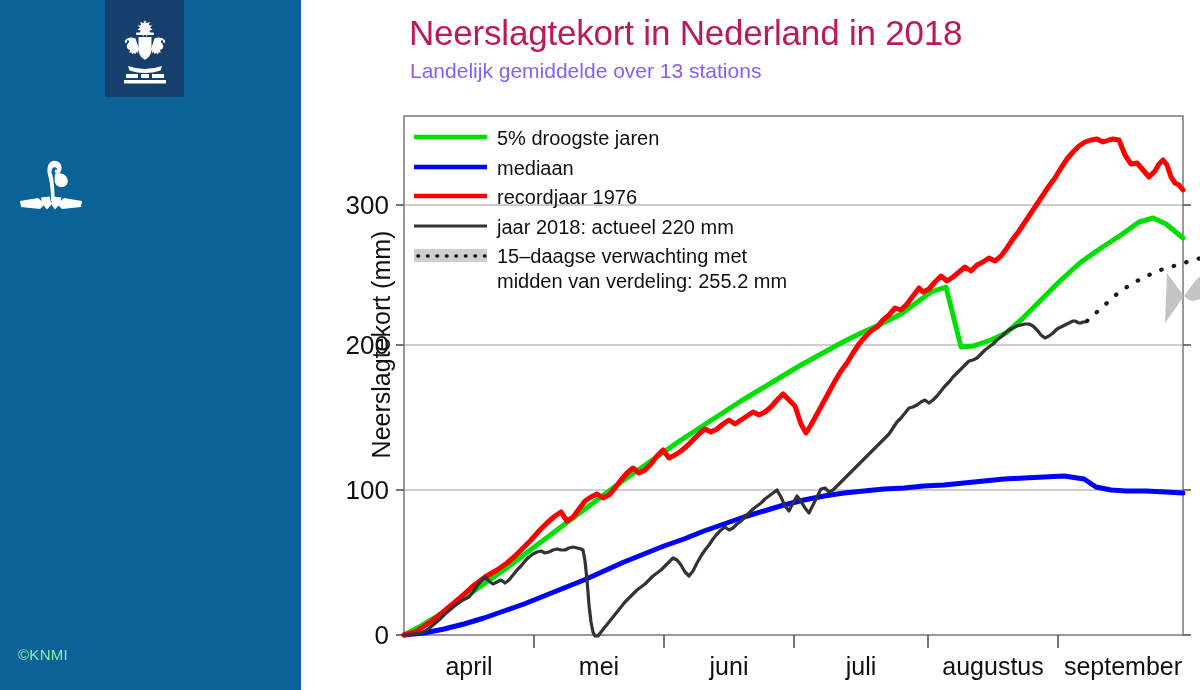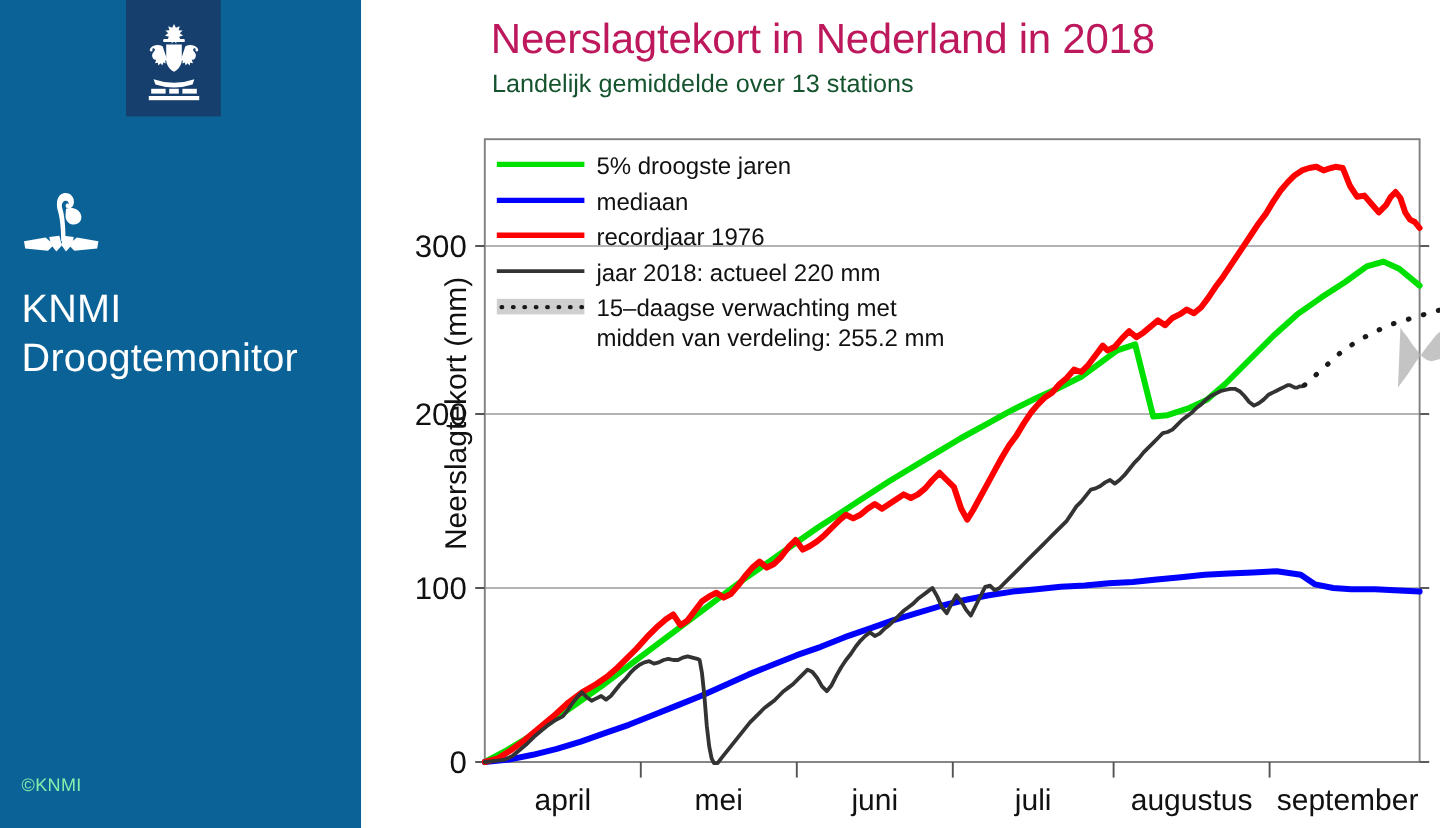--- a/index.html
+++ b/index.html
@@ -37,21 +37,21 @@
   #chart-panel{
     position:absolute;left:301px;top:0;width:899px;height:690px;
     background:#ffffff;
   }
   #chart-title{
     position:absolute;left:108px;top:13px;
     font-size:35px;color:#be185d;white-space:nowrap;letter-spacing:-0.2px;
   }
   #chart-subtitle{
     position:absolute;left:109px;top:59px;
-    font-size:21px;color:#14532d;white-space:nowrap;
+    font-size:21px;color:#8b5cf6;white-space:nowrap;
   }
   #ylabel{
     position:absolute;left:-80px;top:330px;width:320px;
     transform:rotate(-90deg);transform-origin:center center;
     text-align:center;font-size:25px;color:#111;
   }
   #plot-svg{position:absolute;left:0;top:0;}
 
   .tick-text{font-family:"Liberation Sans",sans-serif;font-size:26px;fill:#111;}
   .month-text{font-family:"Liberation Sans",sans-serif;font-size:25px;fill:#111;}
@@ -93,24 +93,20 @@
 
         <path d="M37 17 C42 15 48 17 49.5 22 C51 27 47 31 42 30 C38.5 29.3 36.3 26 36.6 22z"></path>
 
         <path d="M2 44 L20 41 L27 47 L22 52 L3 50z"></path>
         <path d="M23 40.5 L31.5 39.5 L33.5 47.5 L29 52.5 L24.5 47z"></path>
         <path d="M35 39.5 L43.5 40.5 L42 47 L37 52.5 L33 47z"></path>
         <path d="M46 41 L64 44 L63 50 L44 52 L39 47z"></path>
       </g>
     </svg>
 
-    <div id="brand">
-      <div>KNMI</div>
-      <div>Droogtemonitor</div>
-    </div>
 
     <div id="copyright">©KNMI</div>
   </div>
 
   <div id="chart-panel">
 
     <div id="chart-title">Neerslagtekort in Nederland in 2018</div>
     <div id="chart-subtitle">Landelijk gemiddelde over 13 stations</div>
     <div id="ylabel">Neerslagtekort (mm)</div>
 

